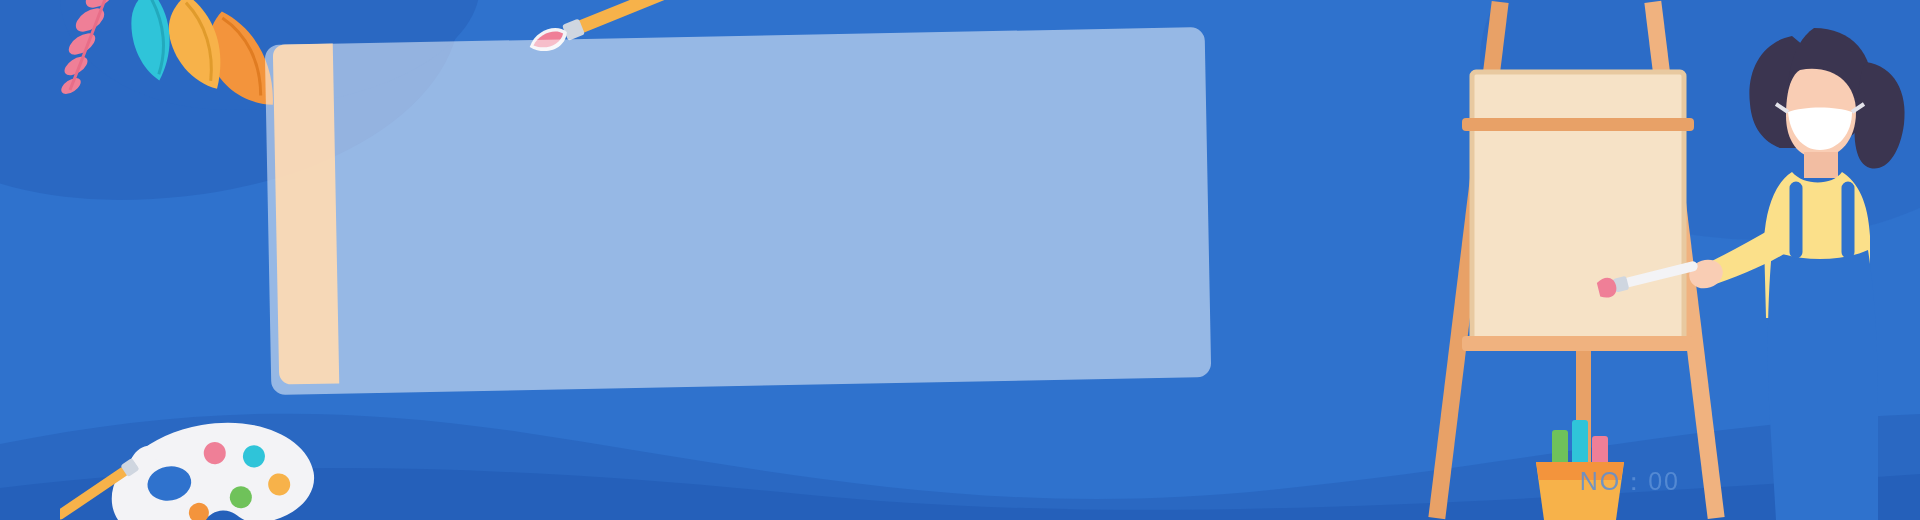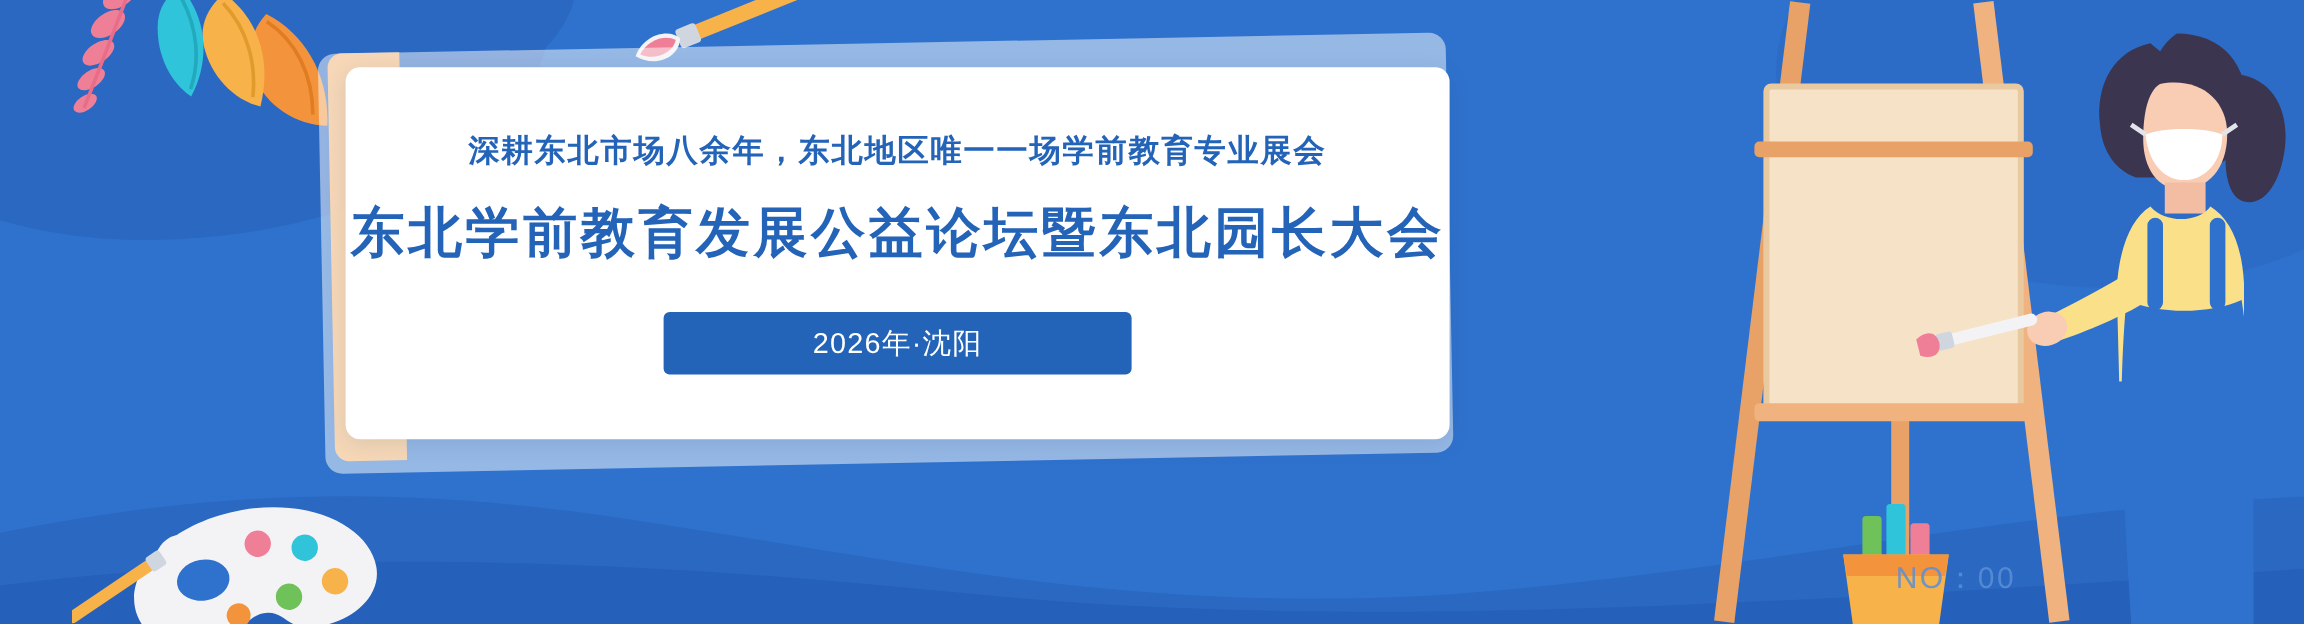--- a/index.html
+++ b/index.html
@@ -231,23 +231,16 @@
           <rect x="212" y="260" width="14" height="14" rx="3" fill="#cfd6e0"></rect>
           <path d="M196,260 C206,254 214,258 214,267 C214,276 206,280 196,274 Z" fill="#ef7f97"></path>
         </g>
       </g>
     </svg>
   </div>
 
   <div class="card-back"></div>
   <div class="card-accent"></div>
 
-  <div class="card">
-    <div class="card-inner">
-      <div class="subtitle">深耕东北市场八余年，东北地区唯一一场学前教育专业展会</div>
-      <div class="title">东北学前教育发展公益论坛暨东北园长大会</div>
-      <button class="date-btn">2026年·沈阳</button>
-    </div>
-  </div>
 
   <div class="watermark">NO：00</div>
 
 </div>
 
 </body></html>

